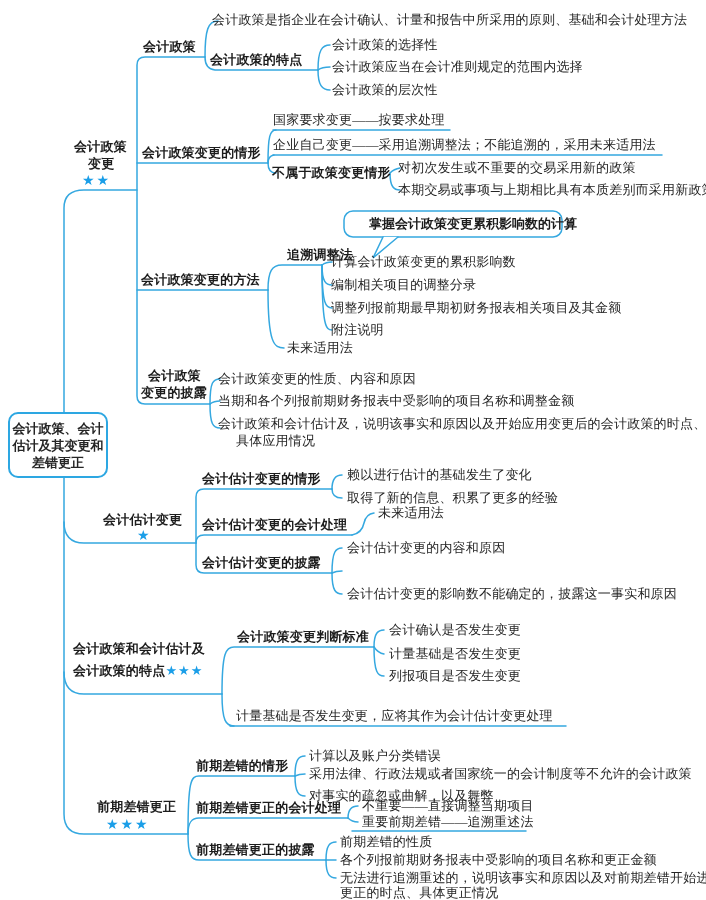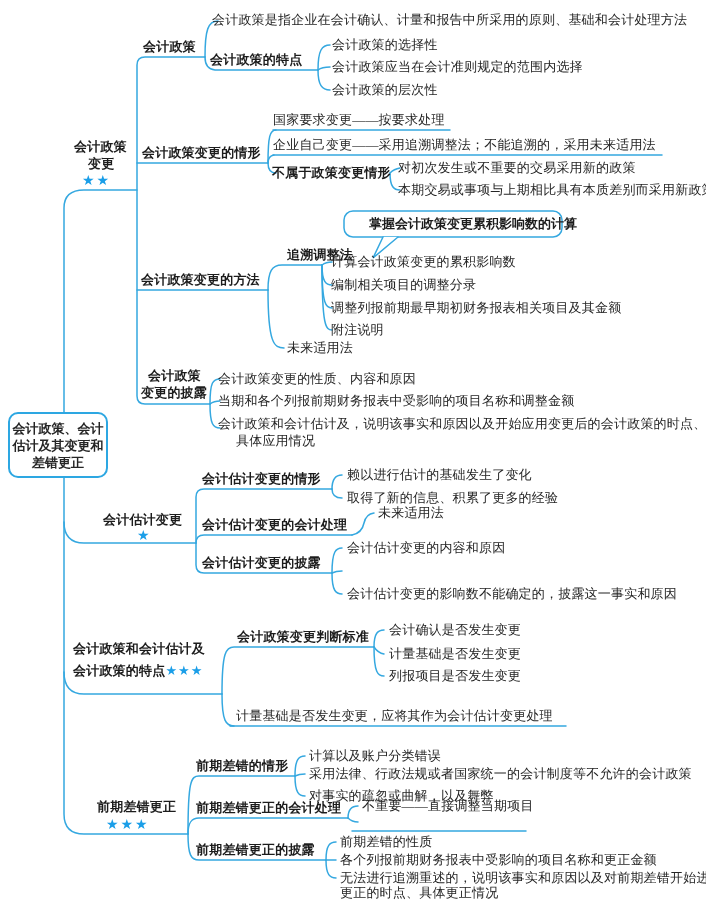--- a/index.html
+++ b/index.html
@@ -174,19 +174,20 @@
   <div class="t" style="left:236px;top:708px">计量基础是否发生变更，应将其作为会计估计变更处理</div>
 
   <div class="t lbl" style="left:97px;top:799px">前期差错更正</div>
   <div class="stars" style="left:106px;top:817px">★★★</div>
   <div class="t lbl" style="left:196px;top:758px">前期差错的情形</div>
   <div class="t" style="left:309px;top:748px">计算以及账户分类错误</div>
   <div class="t" style="left:309px;top:766px">采用法律、行政法规或者国家统一的会计制度等不允许的会计政策</div>
   <div class="t" style="left:309px;top:788px">对事实的疏忽或曲解，以及舞弊</div>
   <div class="t lbl" style="left:196px;top:800px">前期差错更正的会计处理</div>
   <div class="t" style="left:362px;top:798px">不重要——直接调整当期项目</div>
+  <div class="t" style="left:362px;top:814px">重要前期差错——追溯重述法</div>
   <div class="t lbl" style="left:196px;top:842px">前期差错更正的披露</div>
   <div class="t" style="left:340px;top:834px">前期差错的性质</div>
   <div class="t" style="left:340px;top:852px">各个列报前期财务报表中受影响的项目名称和更正金额</div>
   <div class="t" style="left:340px;top:870px">无法进行追溯重述的，说明该事实和原因以及对前期差错开始进行</div>
   <div class="t" style="left:340px;top:885px">更正的时点、具体更正情况</div>
 
 </div>
 
 </body></html>

